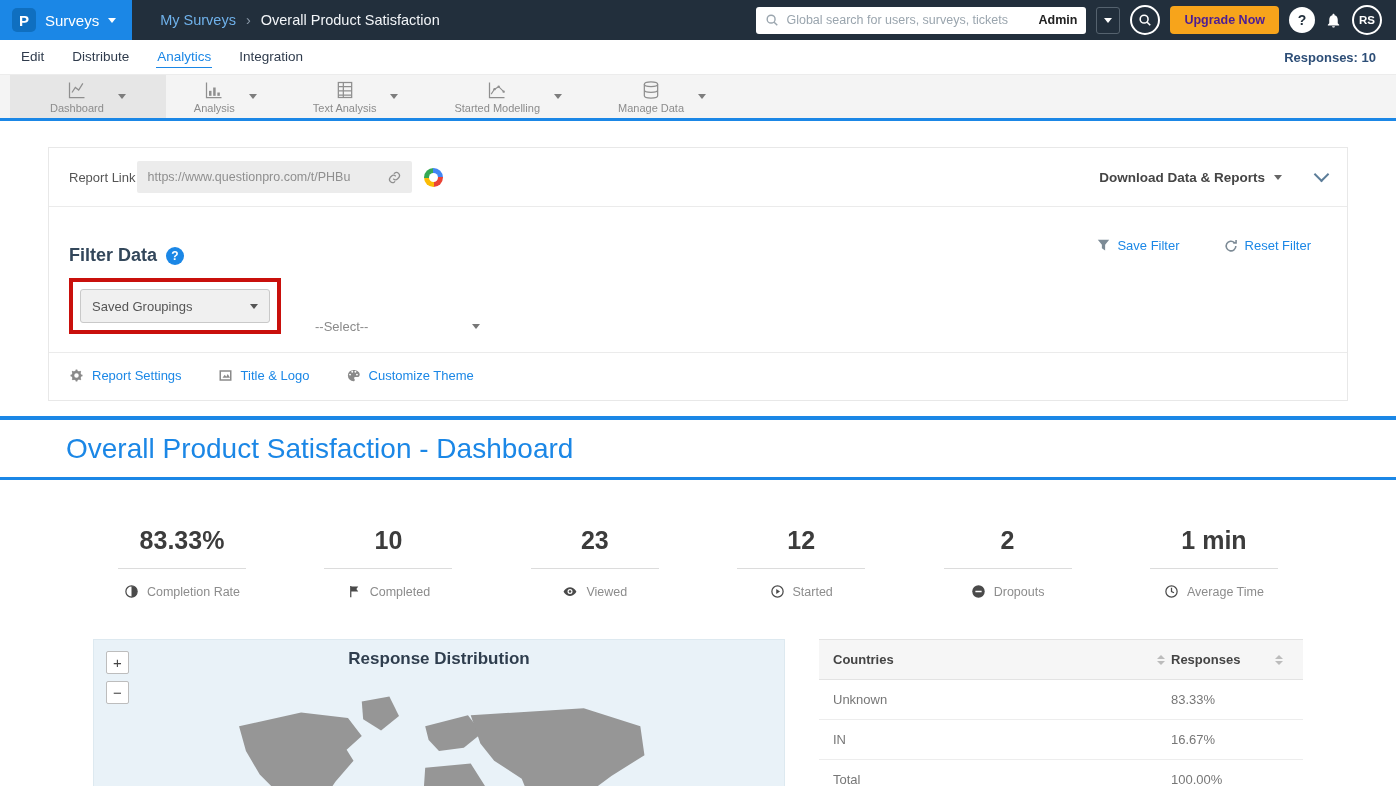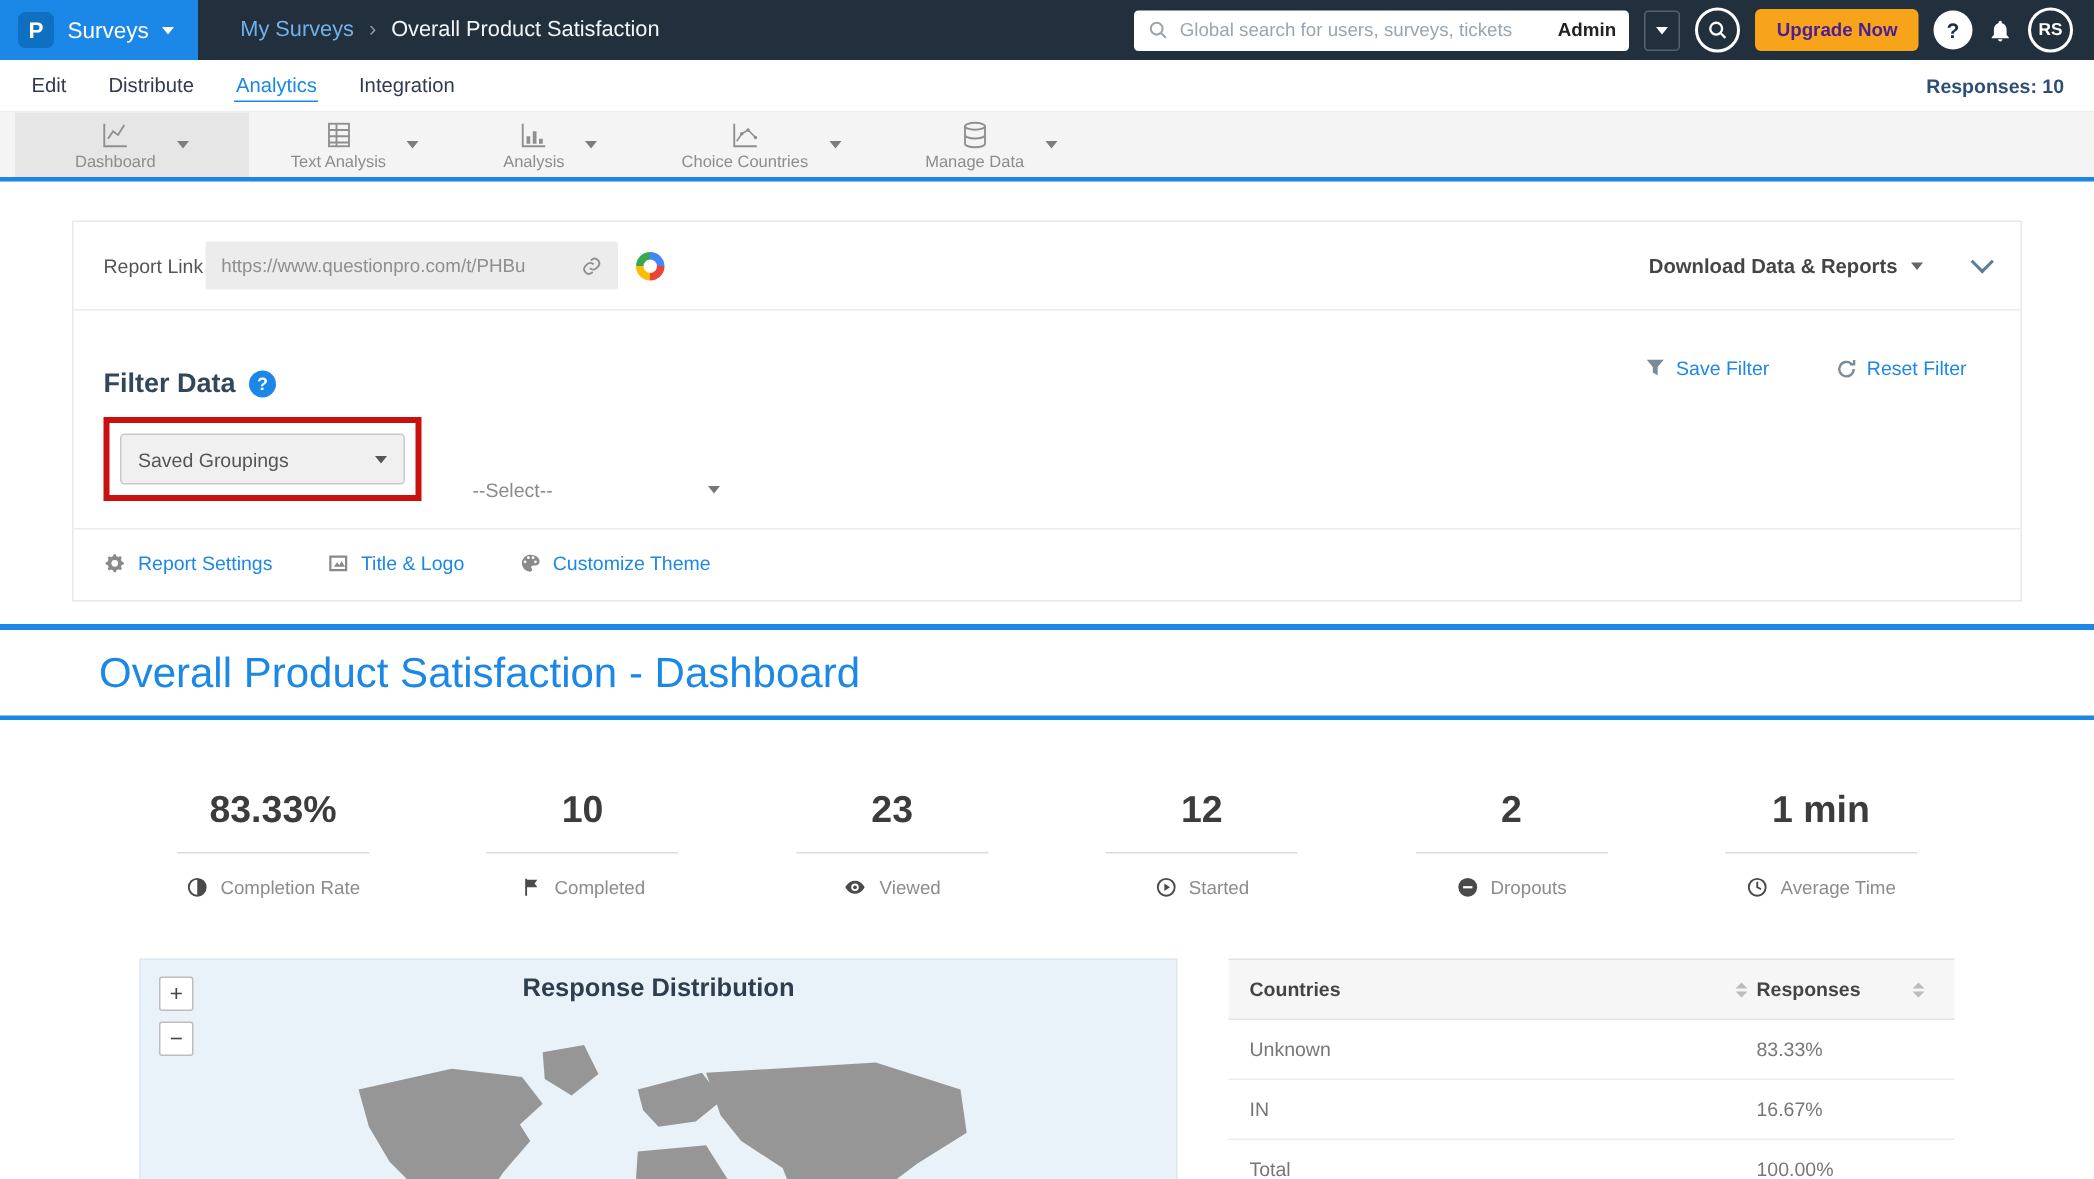--- a/index.html
+++ b/index.html
@@ -174,50 +174,50 @@
       <svg width="22" height="20" viewBox="0 0 24 24" fill="none" stroke="currentColor" stroke-width="1.5">
           <path d="M3 3v18h18"></path>
           <path d="M6 15l4-6 4 3 5-8"></path>
         </svg>
       <span class="tool-label">Dashboard</span>
     </span>
     <span class="caret"></span>
   </div>
   <div class="tool-group">
     <span class="tool-stack">
-      <svg width="22" height="20" viewBox="0 0 24 24" fill="none" stroke="currentColor" stroke-width="1.5">
-          <rect x="4" y="3" width="16" height="18"></rect>
-          <path d="M4 8h16M4 13h16M4 18h16M10 3v18"></path>
-        </svg>
-      <span class="tool-label">Text Analysis</span>
-    </span>
-    <span class="caret"></span>
-  </div>
-  <div class="tool-group">
-    <span class="tool-stack">
       <svg width="22" height="20" viewBox="0 0 24 24">
           <path d="M3 3v18h18" fill="none" stroke="currentColor" stroke-width="1.5"></path>
           <rect x="6" y="13" width="3" height="6" fill="currentColor"></rect>
           <rect x="11" y="9" width="3" height="10" fill="currentColor"></rect>
           <rect x="16" y="15" width="3" height="4" fill="currentColor"></rect>
         </svg>
       <span class="tool-label">Analysis</span>
+    </span>
+    <span class="caret"></span>
+  </div>
+  <div class="tool-group">
+    <span class="tool-stack">
+      <svg width="22" height="20" viewBox="0 0 24 24" fill="none" stroke="currentColor" stroke-width="1.5">
+          <rect x="4" y="3" width="16" height="18"></rect>
+          <path d="M4 8h16M4 13h16M4 18h16M10 3v18"></path>
+        </svg>
+      <span class="tool-label">Text Analysis</span>
     </span>
     <span class="caret"></span>
   </div>
   <div class="tool-group">
     <span class="tool-stack">
       <svg width="22" height="20" viewBox="0 0 24 24">
           <path d="M3 3v18h18" fill="none" stroke="currentColor" stroke-width="1.5"></path>
           <path d="M5 17l4-6 5-3 6 6" fill="none" stroke="currentColor" stroke-width="1.3"></path>
           <circle cx="9" cy="11" r="1.4" fill="currentColor"></circle>
           <circle cx="14" cy="8" r="1.4" fill="currentColor"></circle>
           <circle cx="20" cy="14" r="1.4" fill="currentColor"></circle>
         </svg>
-      <span class="tool-label">Choice Countries</span>
+      <span class="tool-label">Started Modelling</span>
     </span>
     <span class="caret"></span>
   </div>
   <div class="tool-group">
     <span class="tool-stack">
       <svg width="22" height="20" viewBox="0 0 24 24" fill="none" stroke="currentColor" stroke-width="1.5">
           <ellipse cx="12" cy="5" rx="8" ry="2.8"></ellipse>
           <path d="M4 5v7c0 1.6 3.6 2.8 8 2.8s8-1.2 8-2.8V5M4 12v7c0 1.6 3.6 2.8 8 2.8s8-1.2 8-2.8v-7"></path>
         </svg>
       <span class="tool-label">Manage Data</span>

